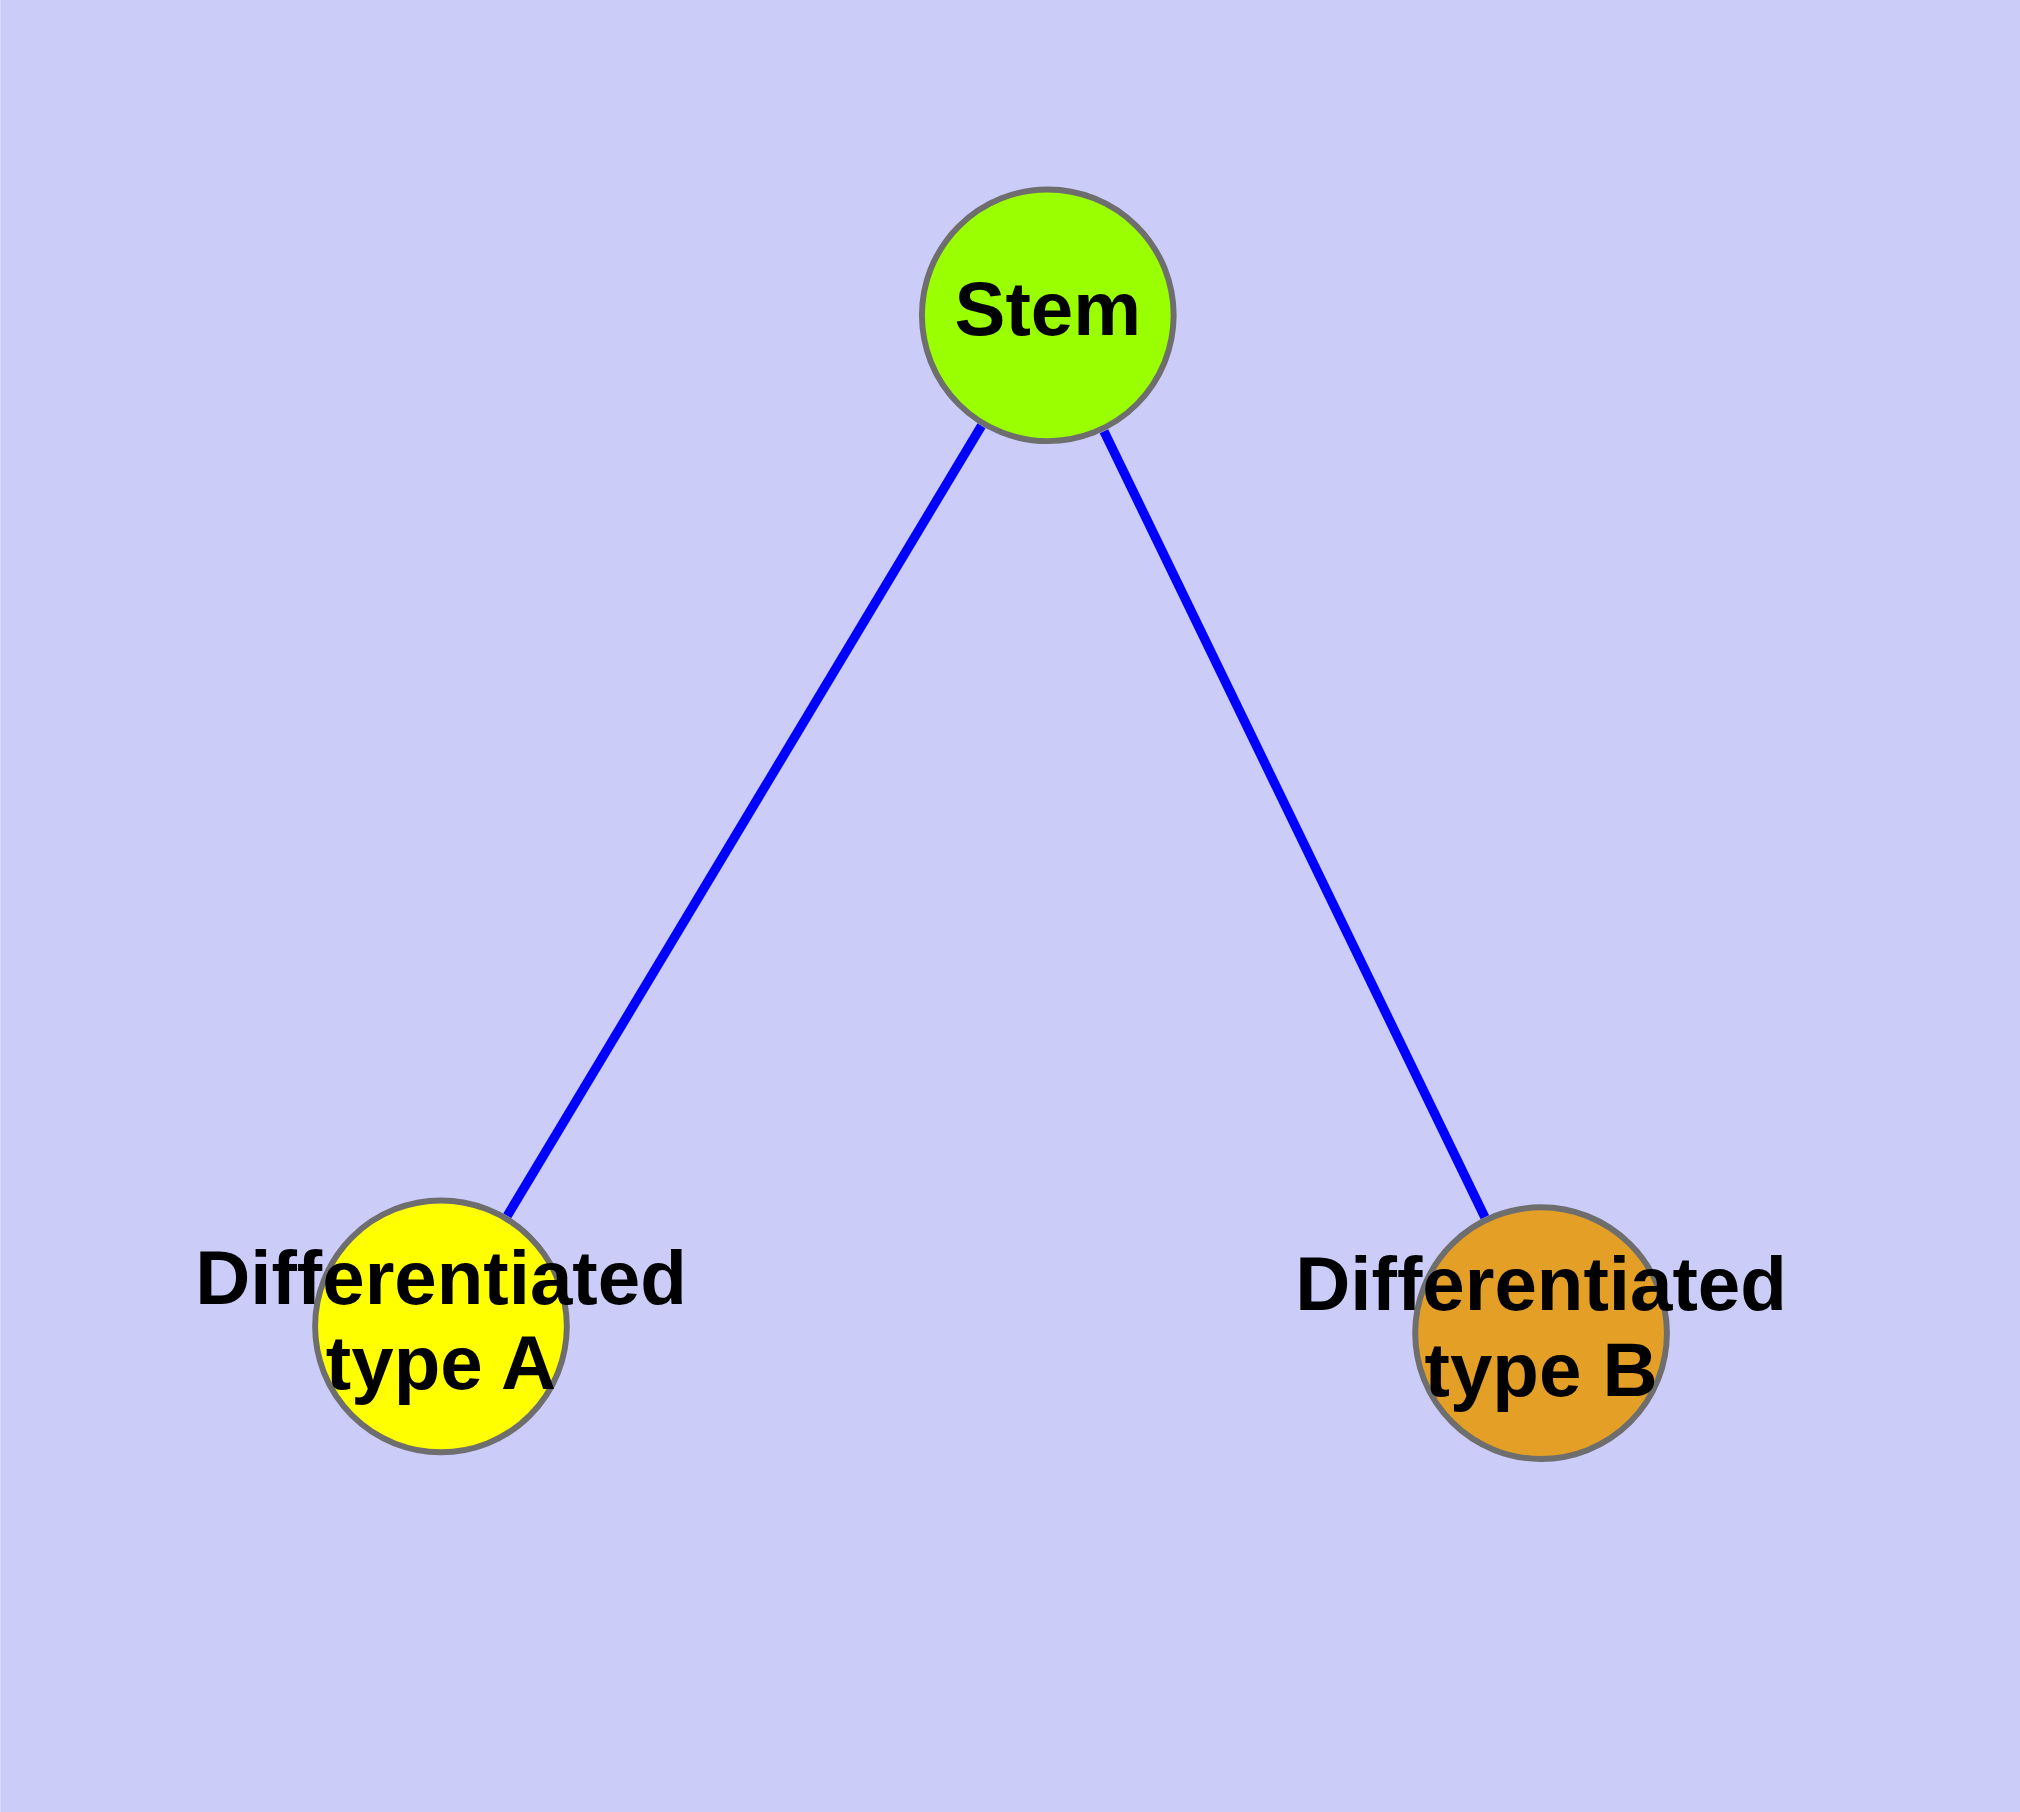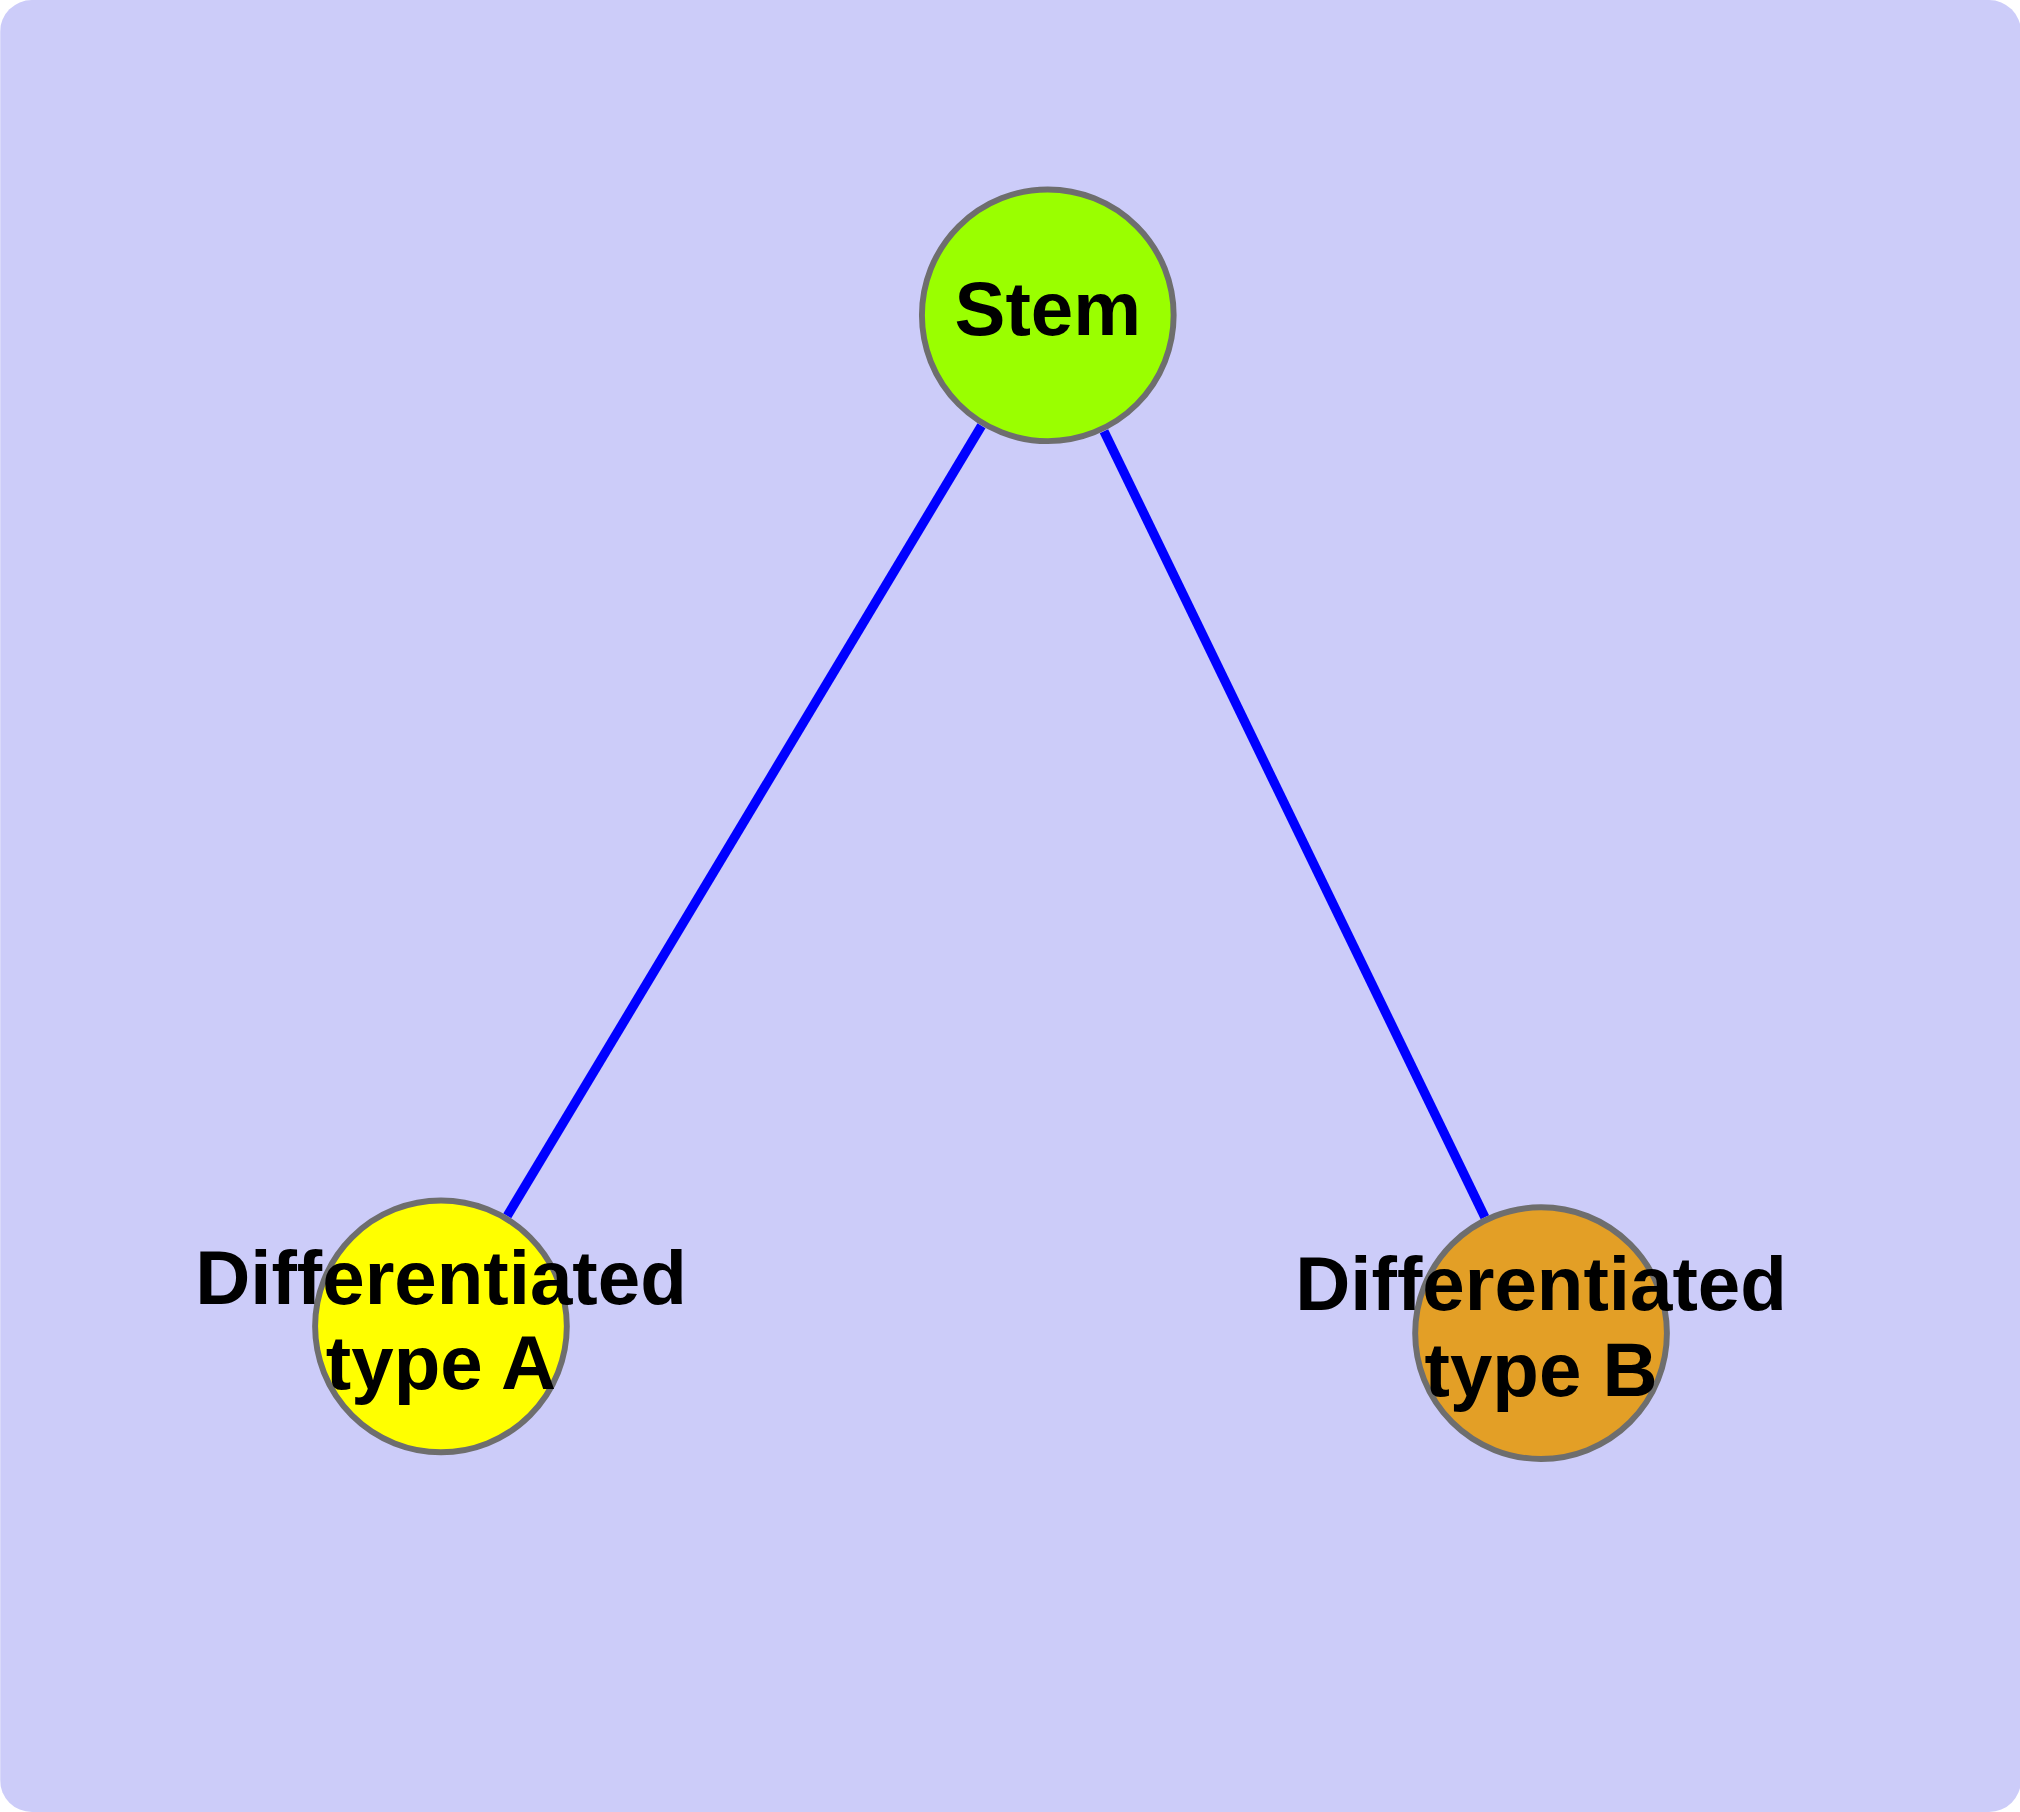--- a/index.html
+++ b/index.html
@@ -6,21 +6,20 @@
     margin: 0;
     padding: 0;
     background: #ffffff;
   }
   #canvas {
     position: relative;
     width: 2021px;
     height: 1812px;
     overflow: hidden;
     font-family: "Liberation Sans", sans-serif;
-    border-radius: 32px;
   }
   #graph-svg {
     position: absolute;
     left: 0;
     top: 0;
     width: 2021px;
     height: 1812px;
     display: block;
   }
   .node-label {

